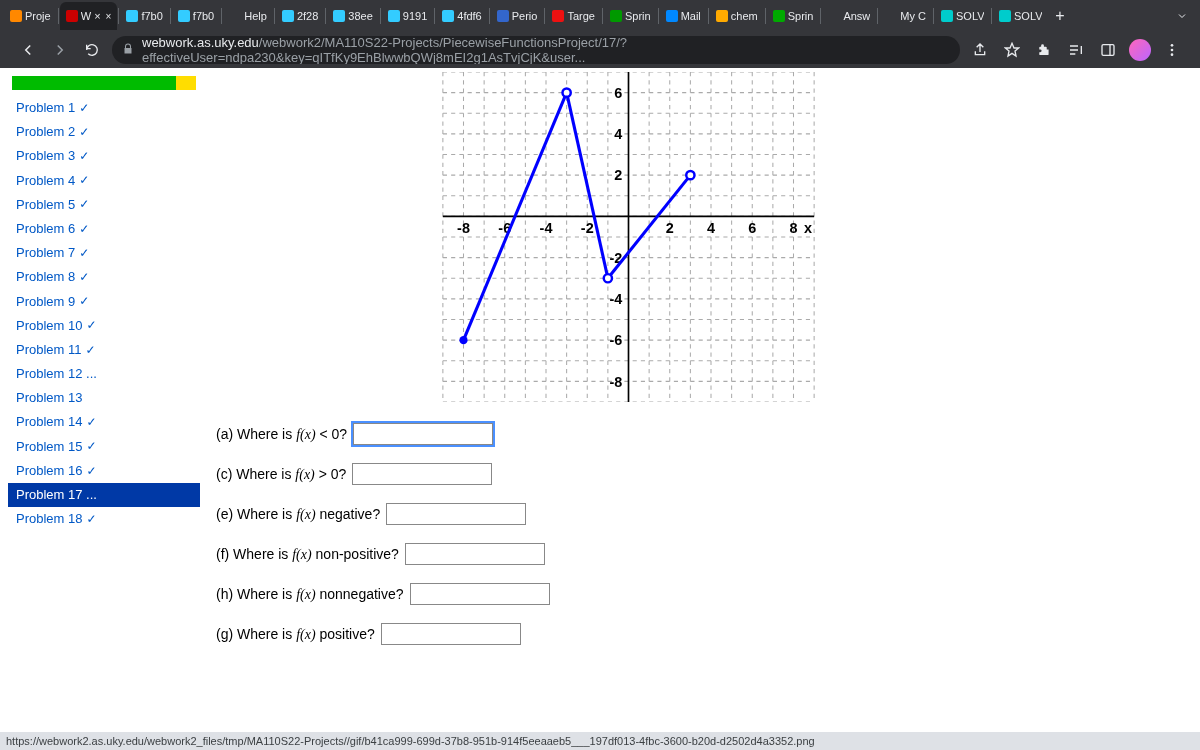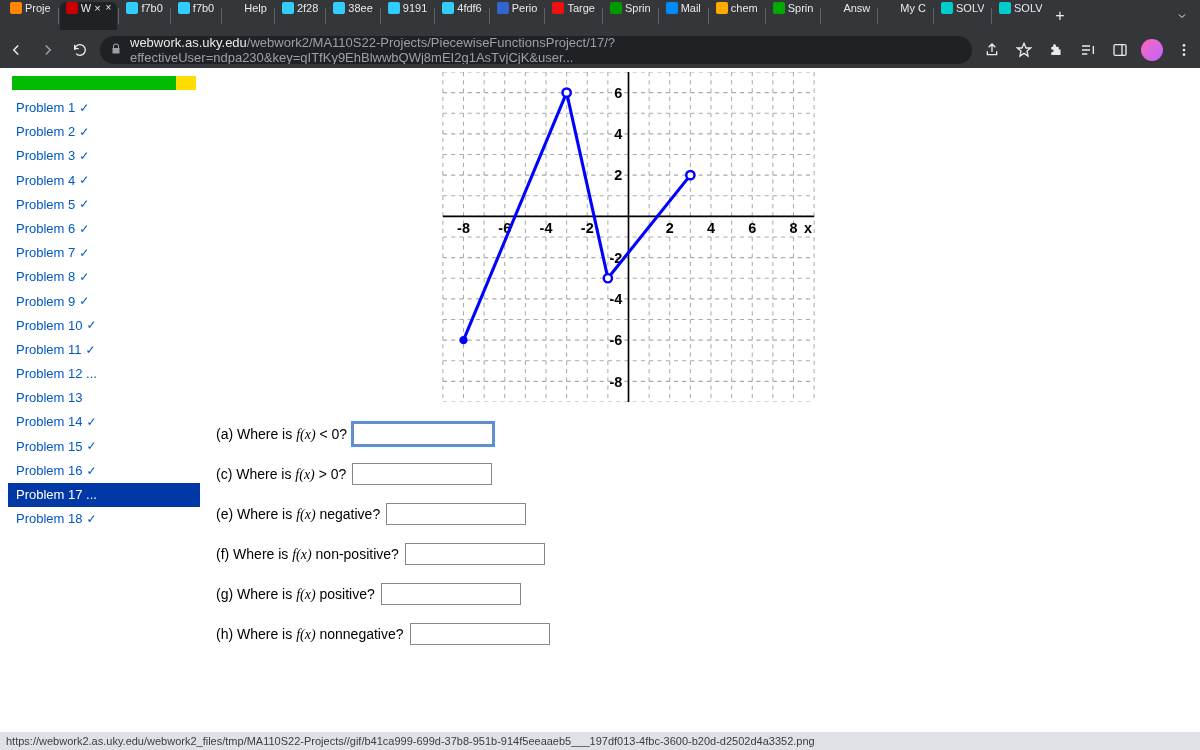--- a/index.html
+++ b/index.html
@@ -1,30 +1,30 @@
 <!DOCTYPE html>
 <html><head>
 <meta charset="utf-8">
 <style>
 * { box-sizing: border-box; margin: 0; padding: 0; }
 body { font-family: Arial, sans-serif; background: #fff; width: 1200px; height: 750px; overflow: hidden; position: relative; }
 
 .chrome-top { background: #35363a; color: #e8eaed; }
 .tabs-row { display: flex; align-items: center; height: 32px; font-size: 11px; padding: 0 4px; gap: 0; }
-.tab { display: flex; align-items: flex-start; padding: 0 6px; height: 28px; border-radius: 6px 6px 0 0; white-space: nowrap; overflow: hidden; gap: 3px; position: relative; cursor: pointer; }
+.tab { display: flex; align-items: center; padding: 0 6px; height: 28px; border-radius: 6px 6px 0 0; white-space: nowrap; overflow: hidden; gap: 3px; position: relative; cursor: pointer; }
 .tab.active { background: #202124; }
 .tab-sep { width: 1px; height: 16px; background: #5f6368; margin: 0 1px; }
 .tab-txt { max-width: 28px; overflow: hidden; font-size: 11px; }
 .favicon { width: 12px; height: 12px; display: inline-block; border-radius: 2px; flex-shrink: 0; }
 .newtab { width: 24px; height: 24px; display: flex; align-items: center; justify-content: center; color: #e8eaed; cursor: pointer; font-size: 16px; }
 .tab-close { font-size: 10px; margin-left: 2px; }
 .min-row { display: flex; align-items: center; margin-left: auto; gap: 12px; padding-right: 8px; }
 .min-row svg { width: 12px; height: 12px; }
 
-.toolbar-row { display: flex; align-items: center; height: 36px; background: #35363a; padding: 0 4px; gap: 8px; }
+.toolbar-row { display: flex; align-items: center; height: 36px; background: #35363a; padding: 0 16px; gap: 8px; }
 .nav-btn { color: #9aa0a6; cursor: pointer; display: flex; align-items: center; justify-content: center; width: 24px; height: 24px; border-radius: 50%; }
 .nav-btn.enabled { color: #e8eaed; }
 .url-bar { flex: 1; background: #202124; border-radius: 18px; height: 28px; display: flex; align-items: center; padding: 0 10px; color: #9aa0a6; font-size: 13px; gap: 8px; overflow: hidden; }
 .url-bar .host { color: #e8eaed; }
 .toolbar-icon { width: 24px; height: 24px; display: flex; align-items: center; justify-content: center; color: #e8eaed; cursor: pointer; border-radius: 50%; }
 .avatar { width: 22px; height: 22px; border-radius: 50%; background: linear-gradient(135deg,#f6b,#b6f); }
 
 .content { display: flex; height: calc(750px - 68px - 18px); overflow: hidden; }
 .sidebar { width: 200px; padding: 8px 0 8px 8px; font-size: 13px; color: #0058c6; overflow-y: auto; }
 .progress-bar-wrap { display: flex; padding: 0 4px 6px 4px; gap: 0; }
@@ -337,25 +337,25 @@
         </div>
       <div class="q-row">
           <span><span>(e) Where is </span><span class="fn">f(x)</span><span> negative?</span></span> 
           <input class="q-input" style="">
         </div>
       <div class="q-row">
           <span><span>(f) Where is </span><span class="fn">f(x)</span><span> non-positive?</span></span> 
           <input class="q-input" style="">
         </div>
       <div class="q-row">
+          <span><span>(h) Where is </span><span class="fn">f(x)</span><span> nonnegative?</span></span> 
+          <input class="q-input" style="">
+        </div>
+      <div class="q-row">
           <span><span>(g) Where is </span><span class="fn">f(x)</span><span> positive?</span></span> 
-          <input class="q-input" style="">
-        </div>
-      <div class="q-row">
-          <span><span>(h) Where is </span><span class="fn">f(x)</span><span> nonnegative?</span></span> 
           <input class="q-input" style="">
         </div>
     </div>
   </div>
 </div>
 
 <div class="status-bar">
     <span>https://webwork2.as.uky.edu/webwork2_files/tmp/MA110S22-Projects//gif/b41ca999-699d-37b8-951b-914f5eeaaeb5___197df013-4fbc-3600-b20d-d2502d4a3352.png</span>
   </div>
 

